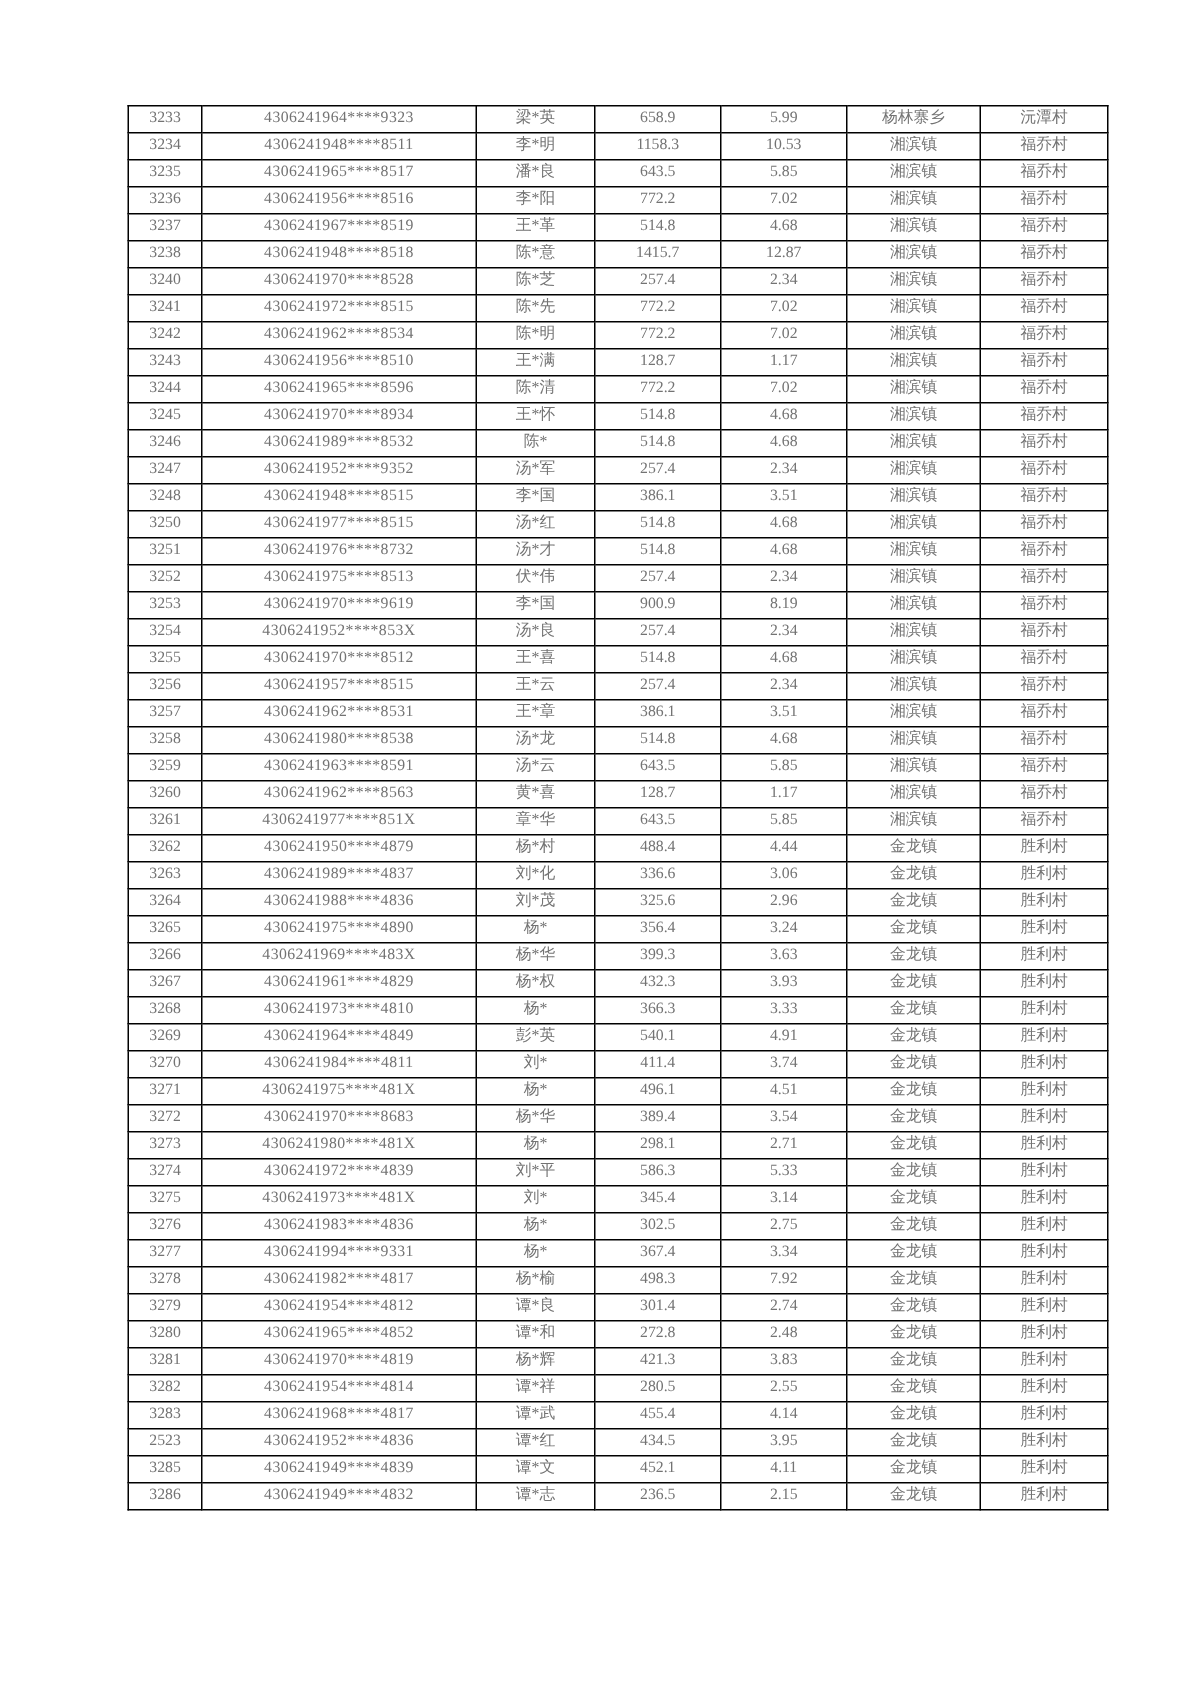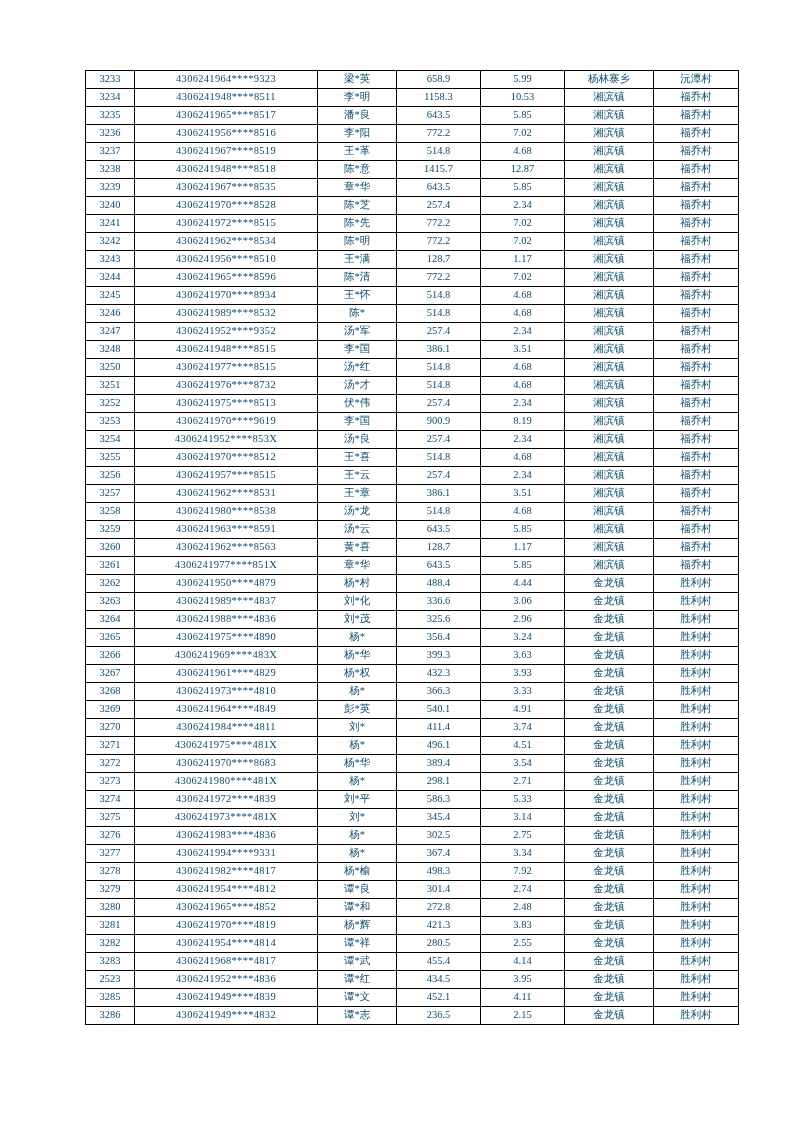--- a/index.html
+++ b/index.html
@@ -7,21 +7,21 @@
     padding: 0;
     background: #e8e8e8;
   }
   .page {
     width: 794px;
     height: 1122px;
     background: #ffffff;
     position: relative;
     margin: 0 auto;
     font-family: "Liberation Serif", serif;
-    color: #0c4a6e;
+    color: #737373;
     overflow: hidden;
   }
   table.roster {
     border-collapse: collapse;
     position: absolute;
     left: 85px;
     top: 70px;
     table-layout: fixed;
   }
   table.roster td {
@@ -97,29 +97,20 @@
         <tr>
           <td class="c0">3238</td>
           <td class="c1">4306241948****8518</td>
           <td class="c2">陈*意</td>
           <td class="c3">1415.7</td>
           <td class="c4">12.87</td>
           <td class="c5">湘滨镇</td>
           <td class="c6">福乔村</td>
         </tr>
         <tr>
-          <td class="c0">3239</td>
-          <td class="c1">4306241967****8535</td>
-          <td class="c2">章*华</td>
-          <td class="c3">643.5</td>
-          <td class="c4">5.85</td>
-          <td class="c5">湘滨镇</td>
-          <td class="c6">福乔村</td>
-        </tr>
-        <tr>
           <td class="c0">3240</td>
           <td class="c1">4306241970****8528</td>
           <td class="c2">陈*芝</td>
           <td class="c3">257.4</td>
           <td class="c4">2.34</td>
           <td class="c5">湘滨镇</td>
           <td class="c6">福乔村</td>
         </tr>
         <tr>
           <td class="c0">3241</td>

